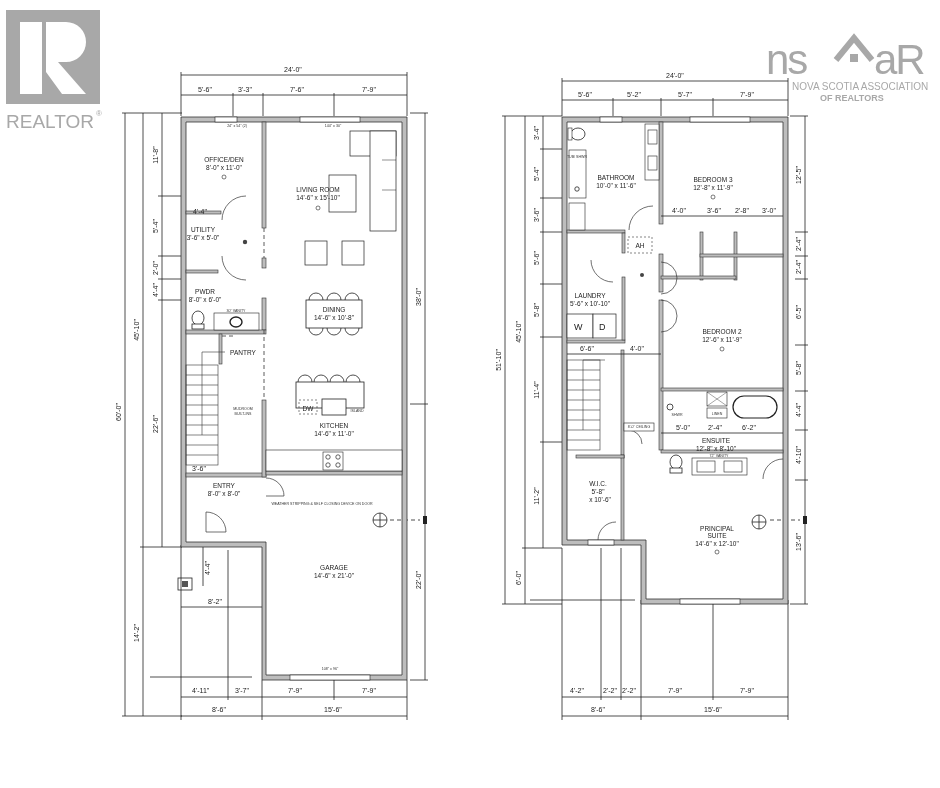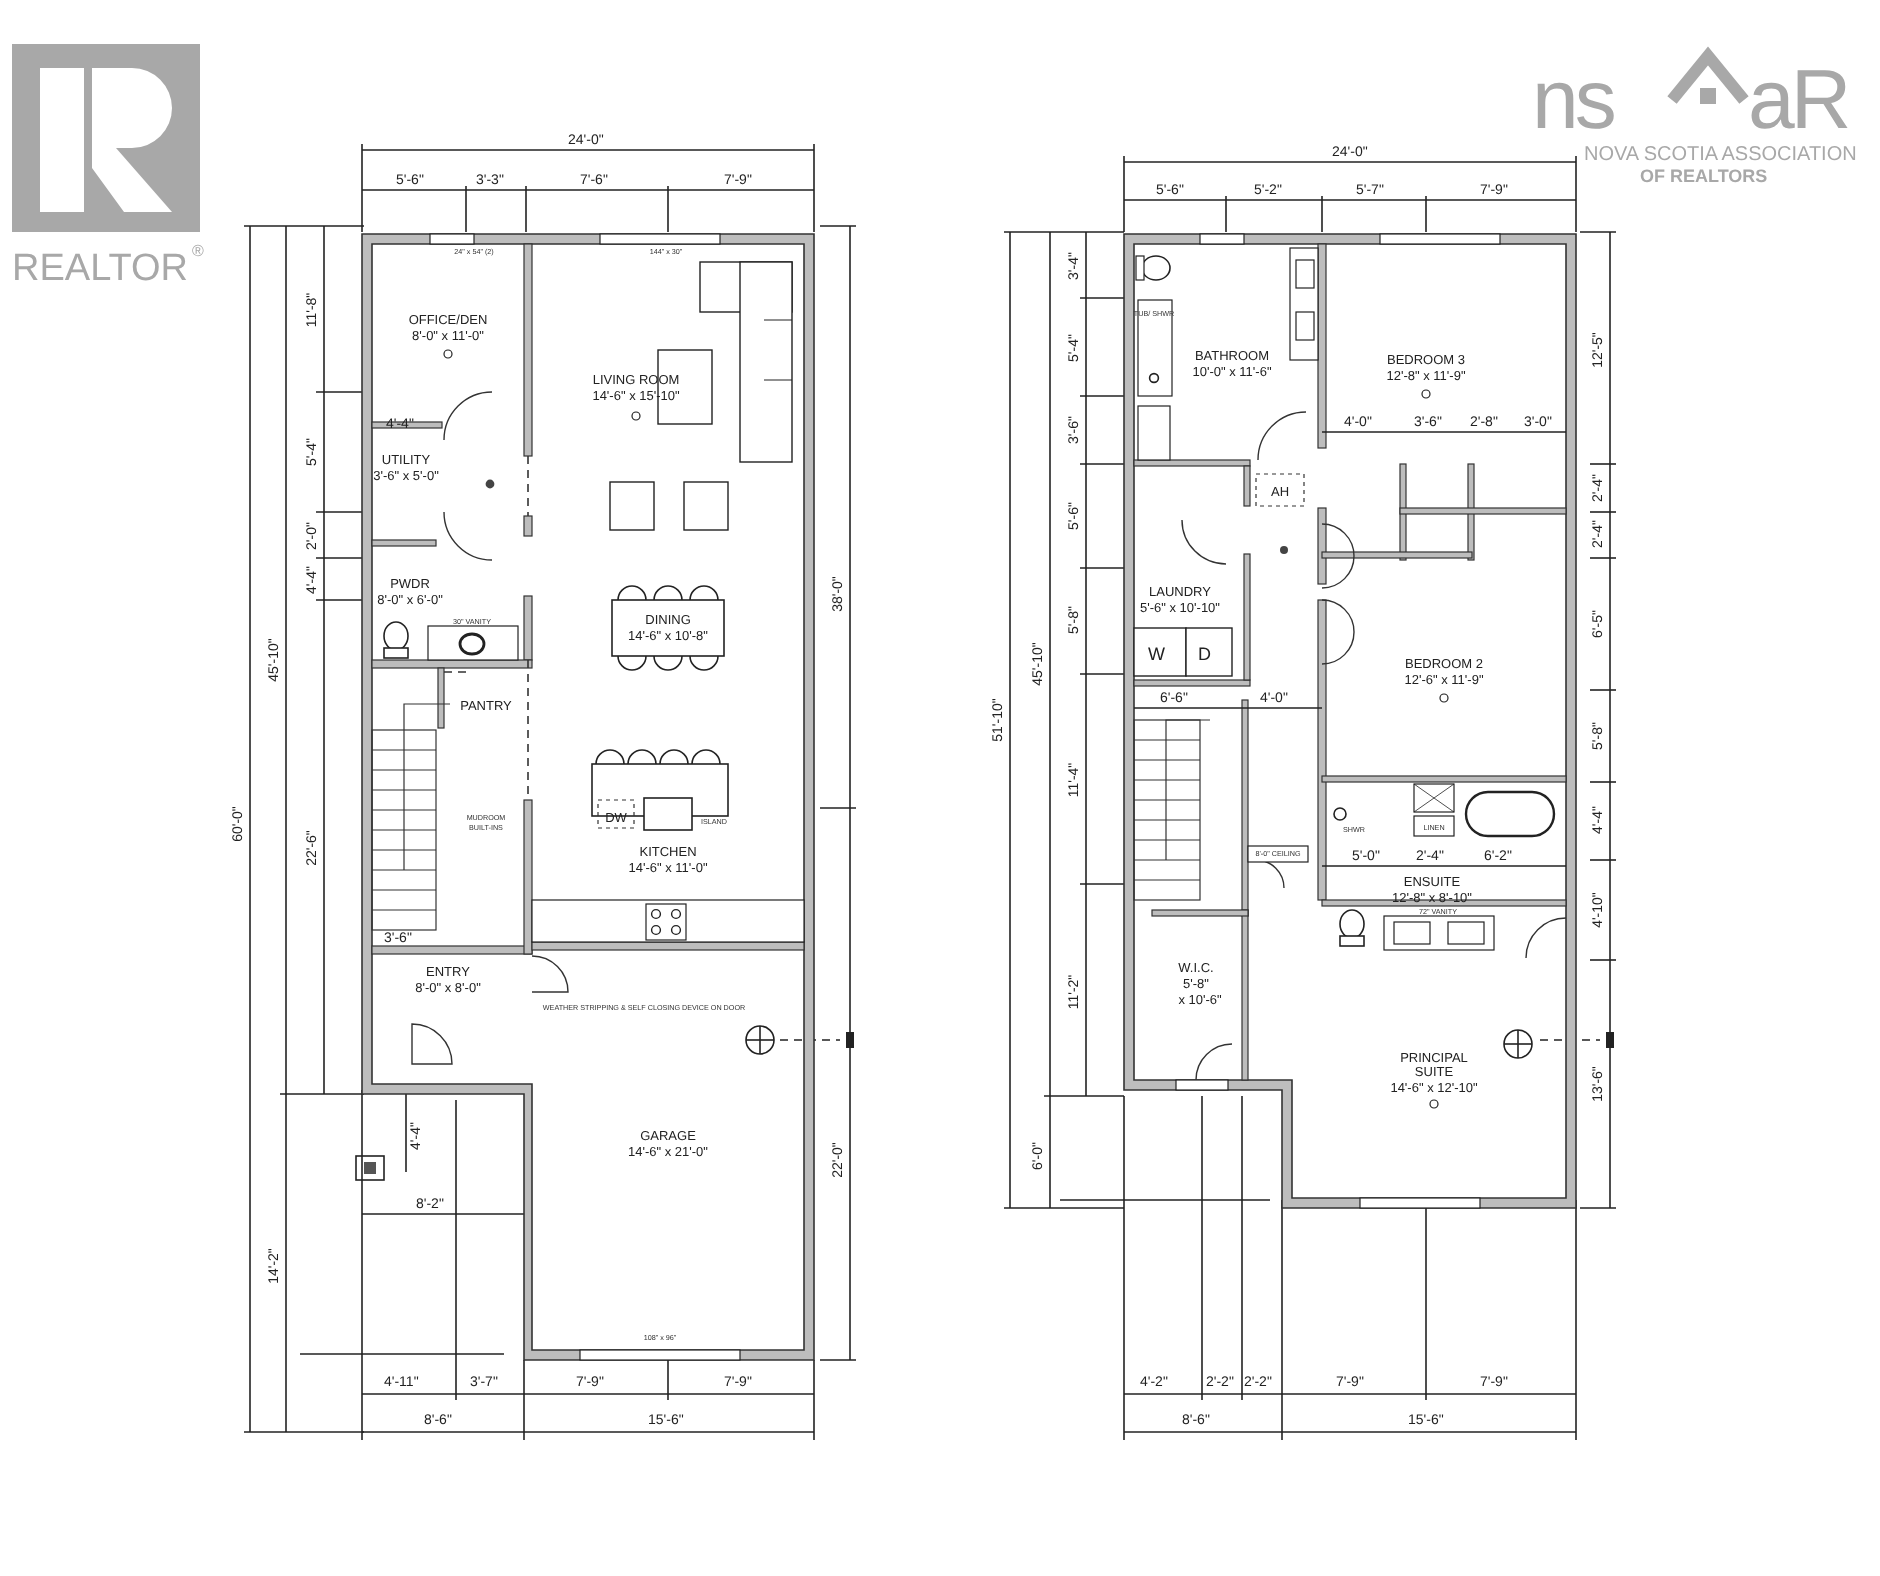--- a/index.html
+++ b/index.html
@@ -1,18 +1,18 @@
 <!DOCTYPE html>
 <html><head>
 <meta charset="utf-8">
 <style>
   html, body { margin:0; padding:0; background:#ffffff; }
   body { width:940px; height:788px; position:relative; overflow:hidden; font-family:"Liberation Sans", sans-serif; }
-  .logo-realtor { position:absolute; left:0; top:16px; width:110px; height:130px; }
-  .logo-nsar { position:absolute; left:762px; top:14px; width:178px; height:80px; }
+  .logo-realtor { position:absolute; left:0; top:4px; width:110px; height:130px; }
+  .logo-nsar { position:absolute; left:762px; top:24px; width:178px; height:80px; }
   svg.plan { position:absolute; left:0; top:0; }
   .dim { font-size:7px; fill:#222; font-family:"Liberation Sans", sans-serif; }
   .room { font-size:6.5px; fill:#222; font-family:"Liberation Sans", sans-serif; text-anchor:middle; }
   .tiny { font-size:3.6px; fill:#333; font-family:"Liberation Sans", sans-serif; text-anchor:middle; }
 </style>
 </head>
 <body>
 
 <div class="logo-realtor">
   <svg width="110" height="130" viewBox="0 0 110 130">

